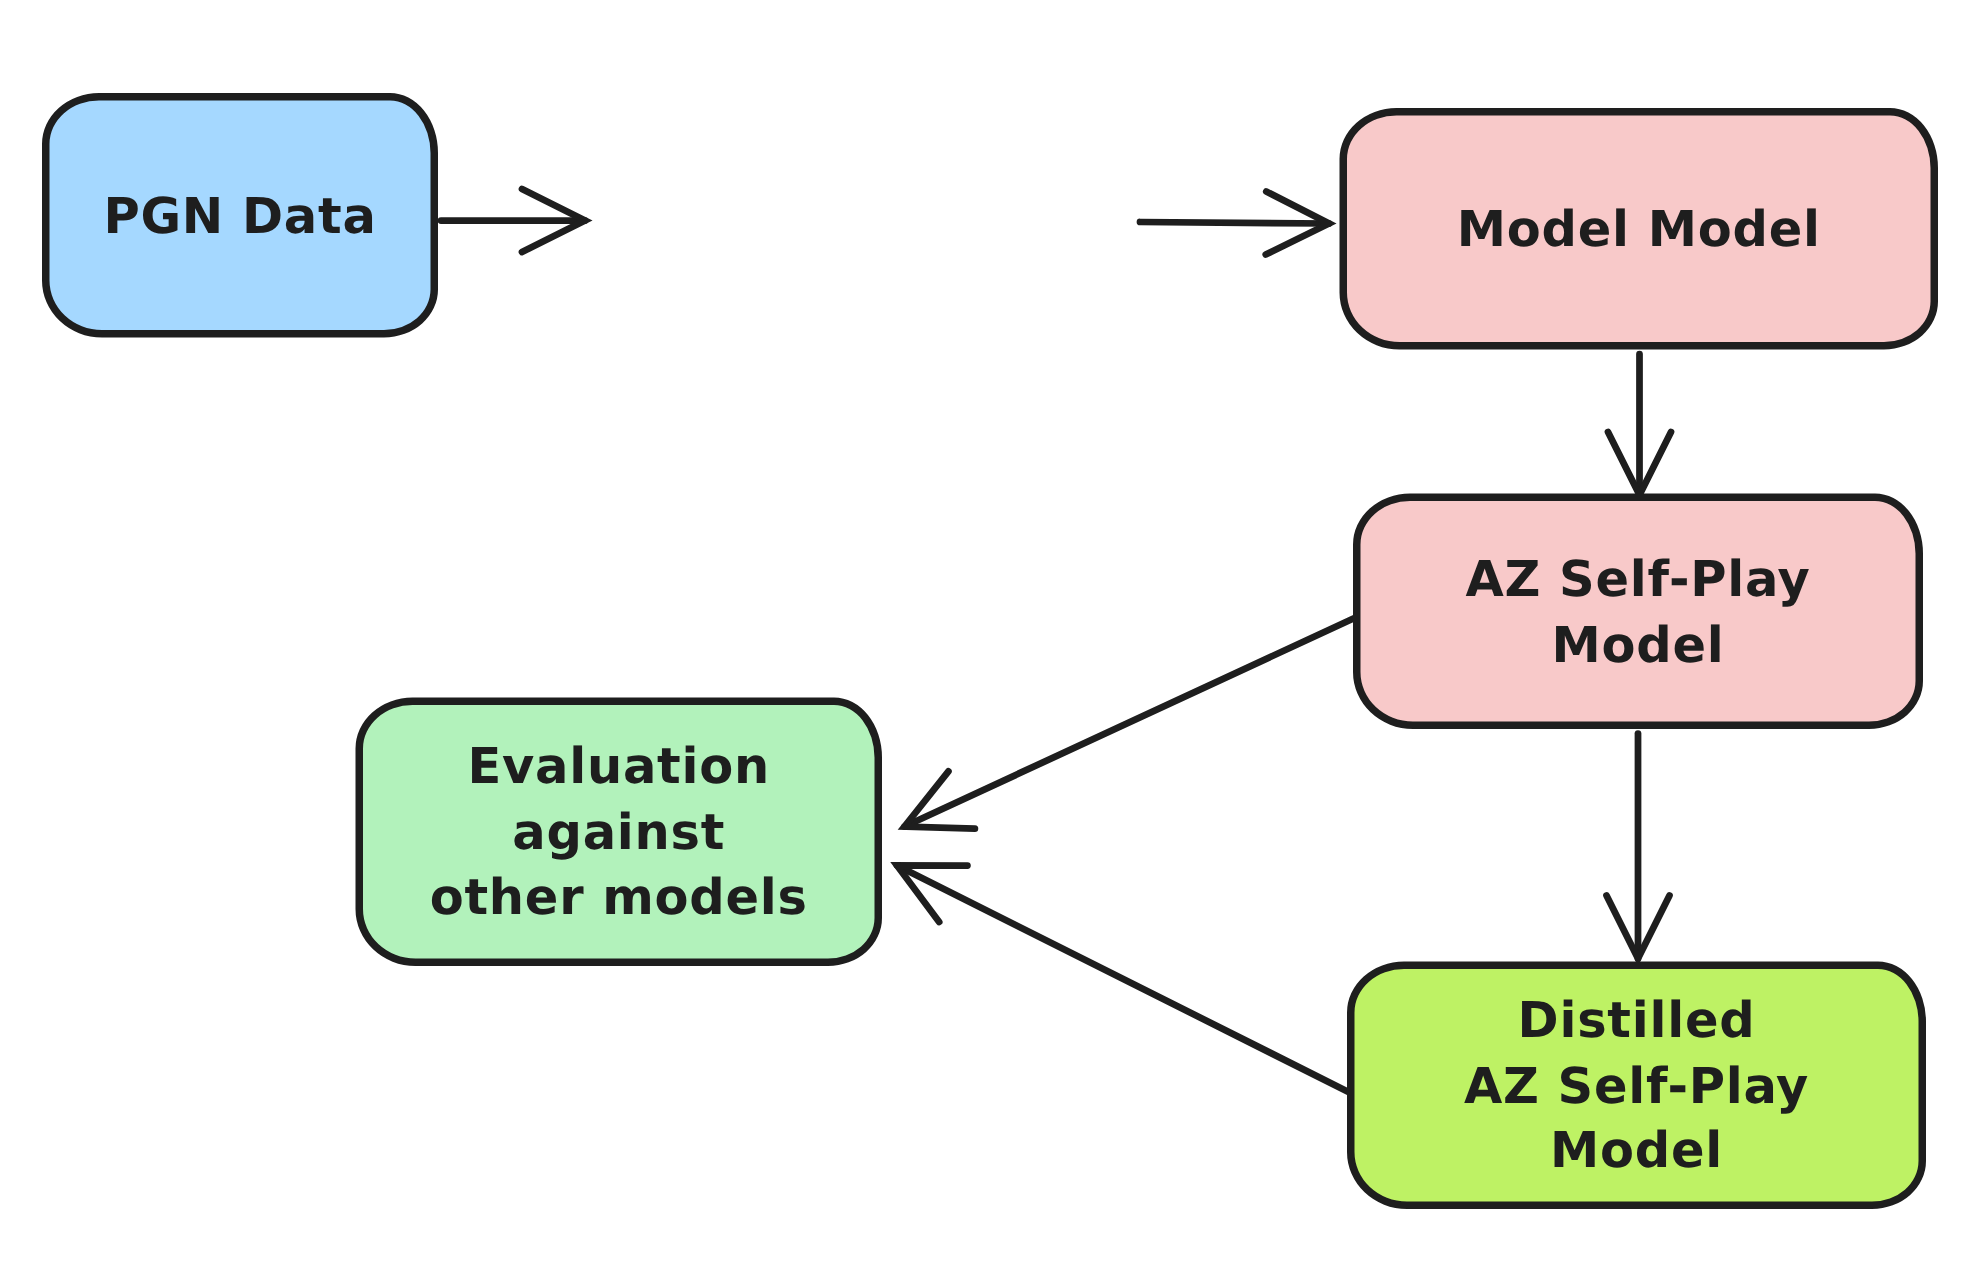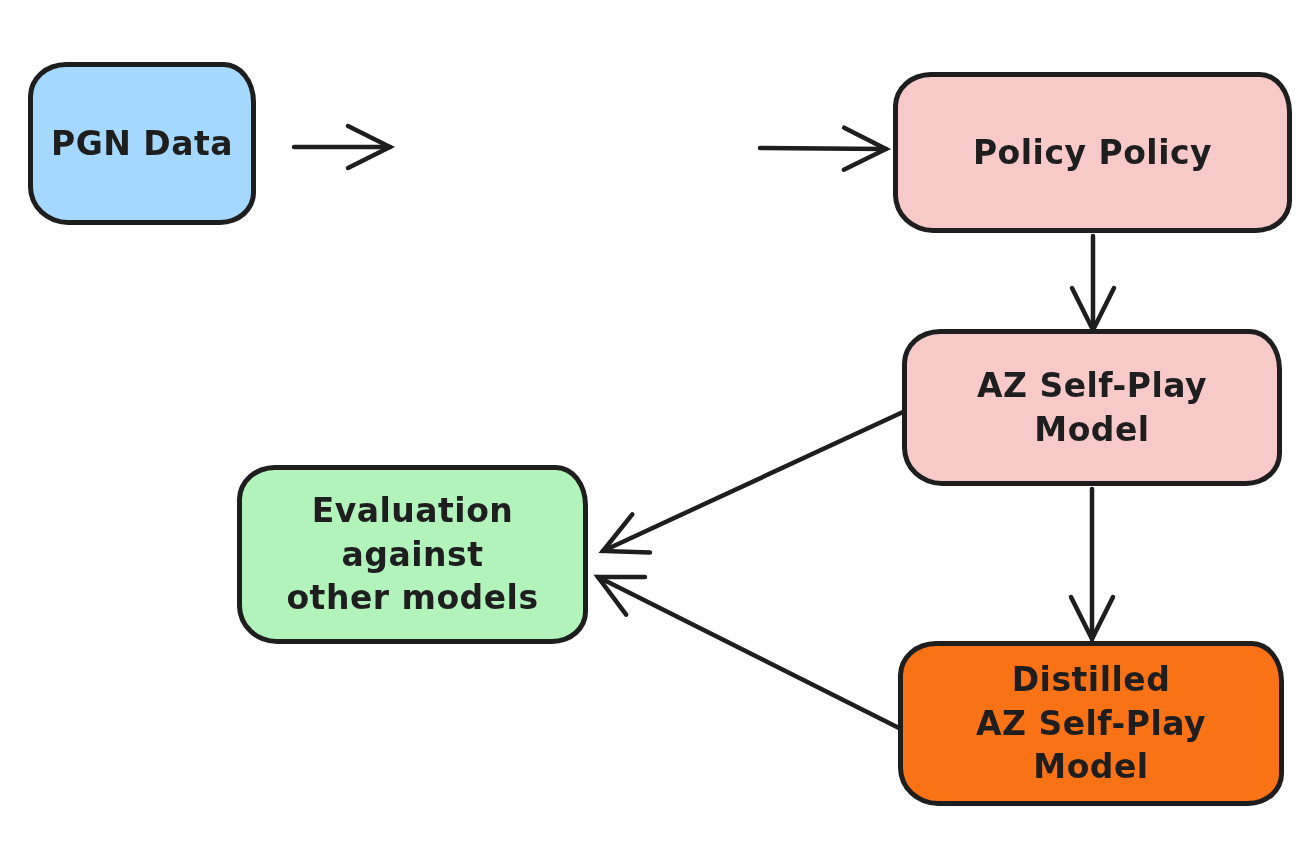--- a/index.html
+++ b/index.html
@@ -26,21 +26,21 @@
     white-space: pre-line;
     font-size: 33px;
     font-weight: 600;
     line-height: 1.32;
     color: #1e1e1e;
     letter-spacing: 0.5px;
   }
   
   .node { border-radius: 38px 32px 36px 40px / 34px 40px 32px 38px; }
 
-  #node-pgn-data                      { left: 28px;  top: 62px;  width: 228px; height: 163px; text-align: right; }
+  #node-pgn-data                      { left: 28px;  top: 62px;  width: 264px; height: 163px; text-align: right; }
   #node-preprocess-data               { left: 398px; top: 63px;  width: 360px; height: 171px; }
   #node-policy-model                  { left: 893px; top: 72px;  width: 399px; height: 161px; }
   #node-az-self-play-model            { left: 902px; top: 329px; width: 380px; height: 157px; }
   #node-distilled-az-self-play-model  { left: 898px; top: 641px; width: 386px; height: 165px; }
   #node-evaluation                    { left: 237px; top: 465px; width: 351px; height: 179px; }
 
   #edges-layer {
     position: absolute;
     left: 0; top: 0;
     width: 1314px;
@@ -68,26 +68,26 @@
     <line x1="760" y1="148" x2="886" y2="149" marker-end="url(#arrowV)"></line>
     <line x1="1093" y1="236" x2="1093" y2="330" marker-end="url(#arrowV)"></line>
     <line x1="1092" y1="489" x2="1092" y2="639" marker-end="url(#arrowV)"></line>
     <line x1="903" y1="412" x2="603" y2="551" marker-end="url(#arrowV)"></line>
     <line x1="899" y1="728" x2="598" y2="577" marker-end="url(#arrowV)"></line>
   </svg>
 
   <div class="node" id="node-pgn-data" style="background-color: rgb(165, 216, 255);">PGN Data</div>
 
 
-  <div class="node" id="node-policy-model" style="background-color: rgb(248, 201, 201);">Policy Policy</div>
+  <div class="node" id="node-policy-model" style="background-color: rgb(248, 201, 201);">Model Model</div>
 
   <div class="node" id="node-az-self-play-model" style="background-color: rgb(248, 201, 201);">AZ Self-Play
 Model</div>
 
-  <div class="node" id="node-distilled-az-self-play-model" style="background-color: #f97316;">Distilled
+  <div class="node" id="node-distilled-az-self-play-model" style="background-color: #bef264;">Distilled
 AZ Self-Play
 Model</div>
 
   <div class="node" id="node-evaluation" style="background-color: rgb(178, 242, 187);">Evaluation
 against
 other models</div>
 
 </div>
 
 </body></html>

